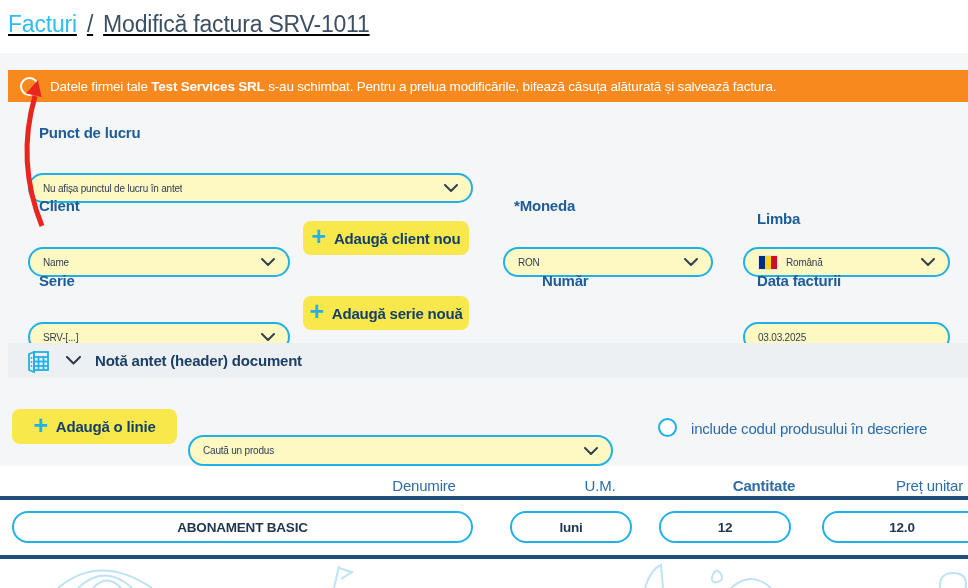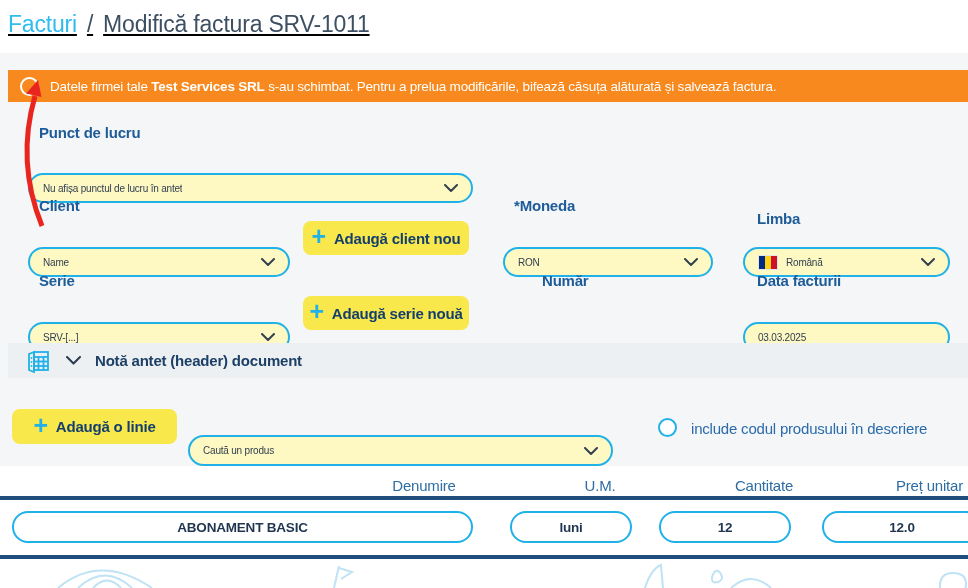--- a/index.html
+++ b/index.html
@@ -179,21 +179,21 @@
     <svg class="chev" width="14" height="8" viewBox="0 0 14 8">
         <path d="M1 1l6 6 6-6" fill="none" stroke="#33414F" stroke-width="2" stroke-linecap="round" stroke-linejoin="round"></path>
       </svg>
   </div>
   <div class="radio" style="left:658px;top:418px;"></div>
   <div class="radio-label" style="left:691px;top:420px;">include codul produsului în descriere</div>
 
   <div class="white-zone"></div>
   <div class="thead center" style="left:396px;margin-left:28px;">Denumire</div>
   <div class="thead center" style="left:600px;">U.M.</div>
-  <div class="thead center" style="left:764px;">Cantitate</div>
+  <div class="thead center" style="left:764px;font-weight:bold;">Cantitate</div>
   <div class="thead" style="right:5px;">Preț unitar</div>
 
   <div class="navyline" style="top:496px;"></div>
 
   <div class="row-pill" style="left:510px;width:122px;">luni</div>
   <div class="row-pill" style="left:12px;width:461px;">ABONAMENT BASIC</div>
   <div class="row-pill" style="left:659px;width:132px;">12</div>
   <div class="row-pill" style="left:822px;width:160px;">12.0</div>
 
   <div class="navyline" style="top:555px;"></div>

